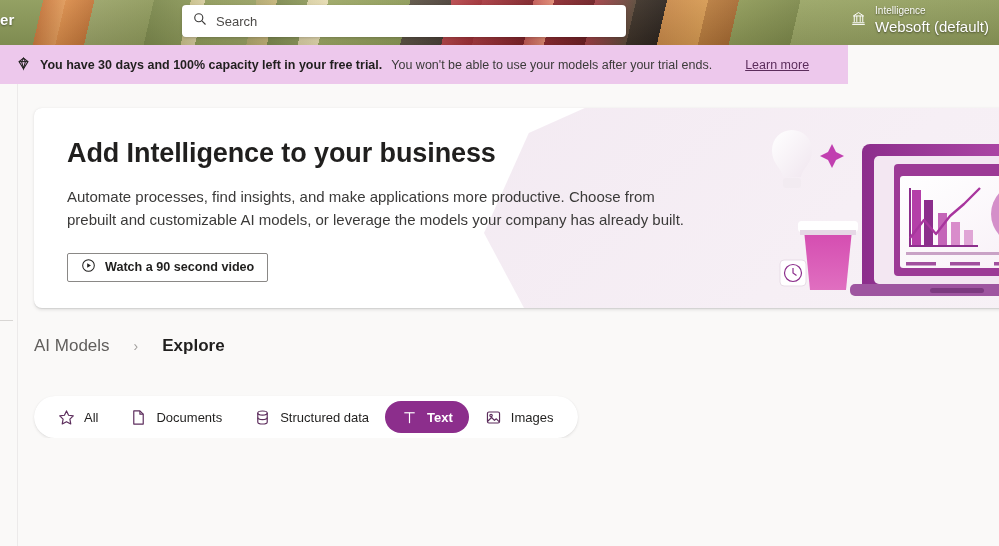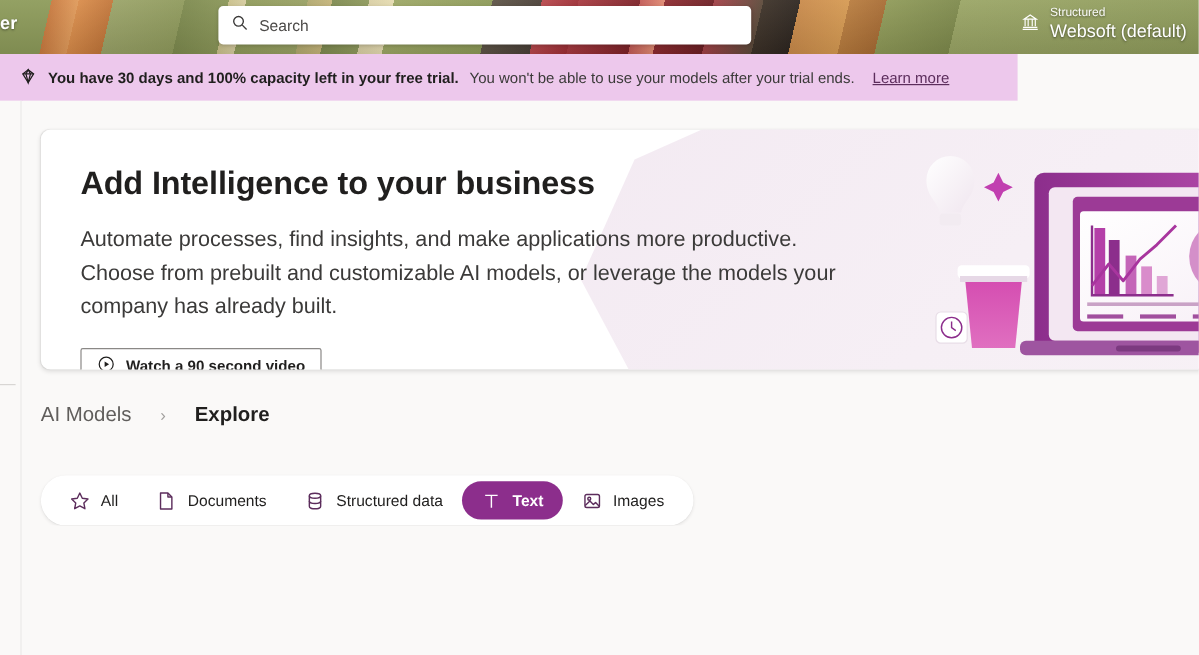--- a/index.html
+++ b/index.html
@@ -79,21 +79,21 @@
     position: absolute; top: 45px; left: 0; width: 848px; height: 39px;
     background: #edc8ec;
     display: flex; align-items: center; gap: 9px;
     padding-left: 16px;
     font-size: 12.5px; color: #201f1e;
   }
   .trial-strong { font-weight: bold; color: #201f1e; }
   .trial-rest { color: #3b3a39; }
   .trial-link {
     color: #5c2d5c; text-decoration: underline; cursor: pointer;
-    margin-left: 6px;
+    margin-left: 24px;
   }
 
   
   .sidebar-edge {
     position: absolute; top: 84px; left: 0; width: 18px; height: 462px;
     background: #faf9f8;
     border-right: 1px solid #eceaea;
   }
   .sidebar-divider {
     position: absolute; top: 236px; left: 0; width: 13px; height: 1px;
@@ -121,21 +121,21 @@
     width: 560px; height: 250px;
     background: linear-gradient(135deg, #f3eaf2 0%, #f6eff5 60%, #f7f1f6 100%);
     clip-path: polygon(26% 0, 100% 0, 100% 100%, 10% 100%, 0 58%, 8% 18%);
   }
   .hero-content { position: absolute; left: 33px; top: 30px; z-index: 3; }
   .hero-title {
     font-size: 27px; font-weight: bold; color: #201f1e;
     letter-spacing: -.1px;
   }
   .hero-sub {
-    margin-top: 16px; font-size: 18px; color: #3b3a39; line-height: 1.56;
+    margin-top: 16px; font-size: 15px; color: #3b3a39; line-height: 1.56;
     max-width: 640px;
   }
   .hero-btn {
     margin-top: 21px;
     display: inline-flex; align-items: center; gap: 9px;
     height: 29px; padding: 0 13px;
     border: 1px solid #8a8886; background: #ffffff;
     border-radius: 2px; cursor: pointer;
     font-size: 12.6px; font-weight: bold; color: #201f1e;
   }
@@ -220,21 +220,21 @@
   <div class="env-block">
     <span>
       <svg width="17" height="17" viewBox="0 0 20 20" fill="none" stroke="#ffffff" stroke-width="1.15">
         <path d="M10 3 L16 7 L4 7 Z"></path>
           <path d="M5 7v7M8 7v7M12 7v7M15 7v7"></path>
           <path d="M3 15h14"></path>
           <path d="M2.6 17h14.8"></path>
       </svg>
     </span>
     <span class="env-text">
-      <div class="env-label">Structured</div>
+      <div class="env-label">Intelligence</div>
       <div class="env-value">Websoft (default)</div>
     </span>
   </div>
 </div>
 
 <div class="trial">
   <span>
     <svg width="15" height="15" viewBox="0 0 16 16" fill="none" stroke="#201f1e" stroke-width="1.1">
       <path d="M3.2 6 L8 2.2 L12.8 6 L8 13.6 Z"></path>
         <path d="M3.2 6h9.6"></path>

